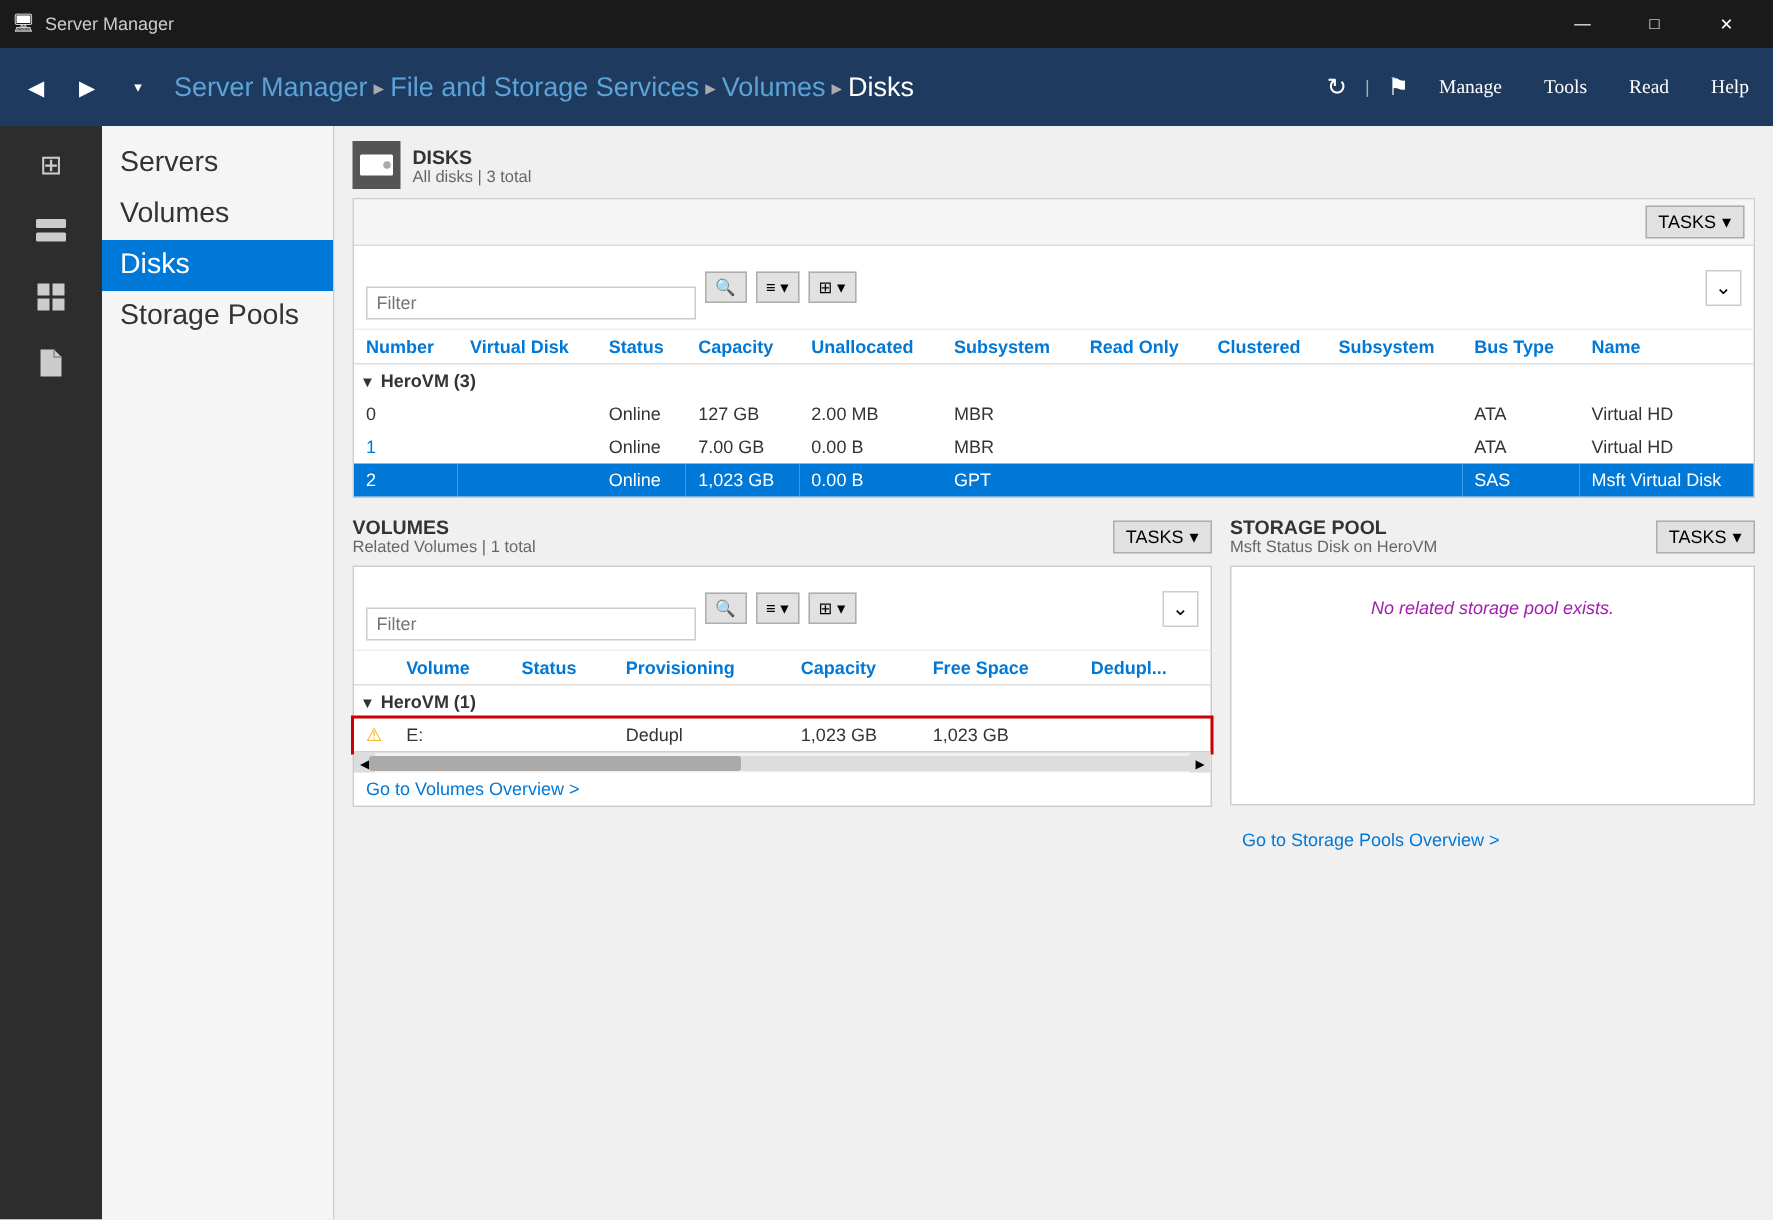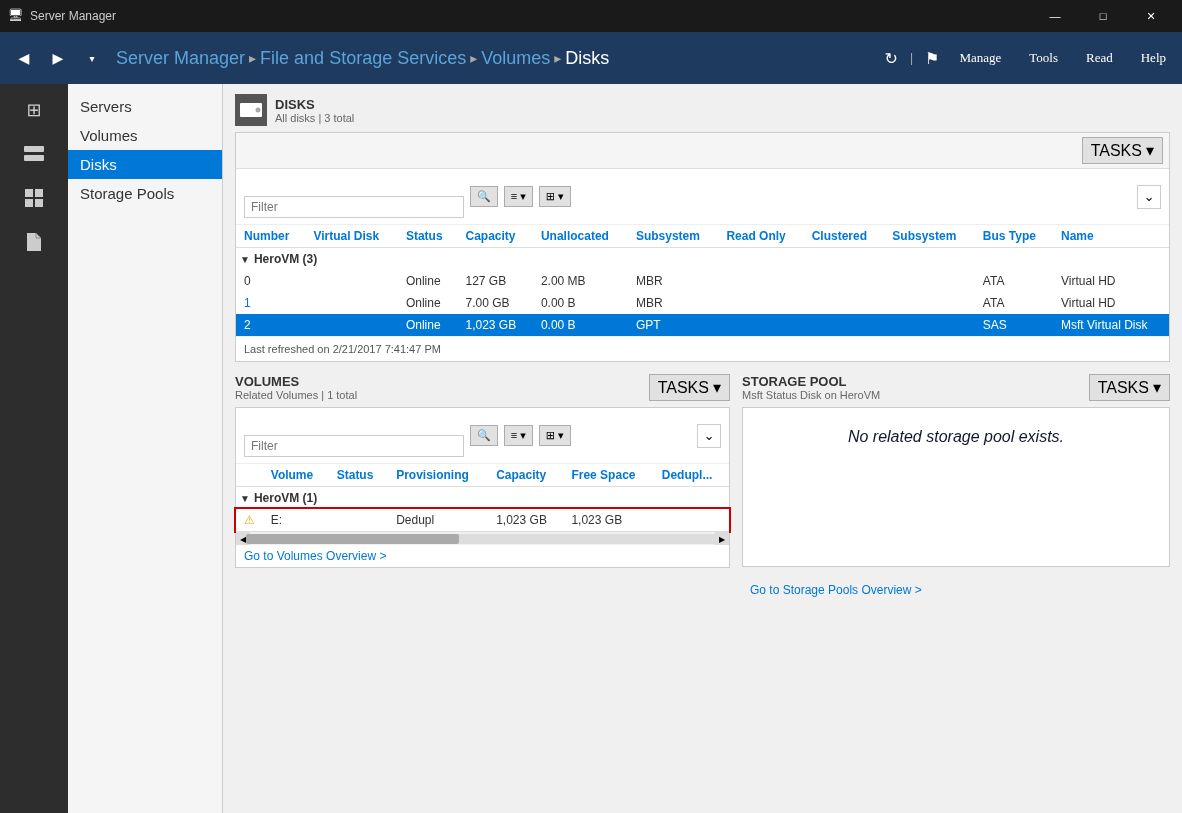--- a/index.html
+++ b/index.html
@@ -79,21 +79,21 @@
     .left-nav {
       width: 155px;
       background: #f5f5f5;
       border-right: 1px solid #ccc;
       padding-top: 8px;
     }
     .nav-item {
       padding: 6px 12px;
       cursor: pointer;
       color: #333;
-      font-size: 15px;
+      font-size: 19px;
     }
     .nav-item.active { background: #0078d7; color: white; }
 
     
     .content {
       flex: 1;
       background: #f0f0f0;
       padding: 10px 12px;
       overflow-y: auto;
     }
@@ -127,21 +127,21 @@
       border-bottom: 1px solid #ddd;
       padding: 4px 6px;
       display: flex;
       align-items: center;
       justify-content: flex-end;
     }
     .tasks-btn {
       background: #e1e1e1;
       border: 1px solid #adadad;
       padding: 3px 8px;
-      font-size: 16px;
+      font-size: 12px;
       cursor: pointer;
       display: flex; align-items: center; gap: 4px;
     }
 
     
     .filter-bar {
       padding: 6px 8px;
       display: flex;
       align-items: center;
       gap: 6px;
@@ -200,42 +200,42 @@
       color: #555;
       border-top: 1px solid #eee;
     }
 
     
     .bottom-panels {
       display: flex;
       gap: 12px;
     }
     .bottom-panel-left { flex: 1; }
-    .bottom-panel-right { width: 428px; }
+    .bottom-panel-right { width: 350px; }
 
     .panel-header-row {
       display: flex;
       align-items: center;
       justify-content: space-between;
       margin-bottom: 6px;
     }
     .panel-header-title {
       font-size: 13px;
       font-weight: bold;
       color: #333;
       text-transform: uppercase;
     }
     .panel-header-sub { font-size: 11px; color: #666; }
 
     .no-pool-msg {
       padding: 20px;
       text-align: center;
-      color: #0f172a;
+      color: #a21caf;
       font-style: italic;
-      font-size: 16px;
+      font-size: 12px;
     }
 
     
     .scrollbar-area {
       height: 14px;
       background: #f0f0f0;
       border-top: 1px solid #ddd;
       position: relative;
       overflow: hidden;
     }
@@ -435,21 +435,20 @@
         <td>0.00 B</td>
         <td>GPT</td>
         <td></td>
         <td></td>
         <td></td>
         <td>SAS</td>
         <td>Msft Virtual Disk</td>
       </tr>
           </tbody>
       </table>
-      <div class="refresh-text">Last refreshed on 2/21/2017 7:41:47 PM</div>
     </div>
 
     <div class="bottom-panels">
 
       <div class="bottom-panel-left">
         <div class="panel-header-row">
           <div>
             <div class="panel-header-title">VOLUMES</div>
             <div class="panel-header-sub">Related Volumes | 1 total</div>
           </div>

